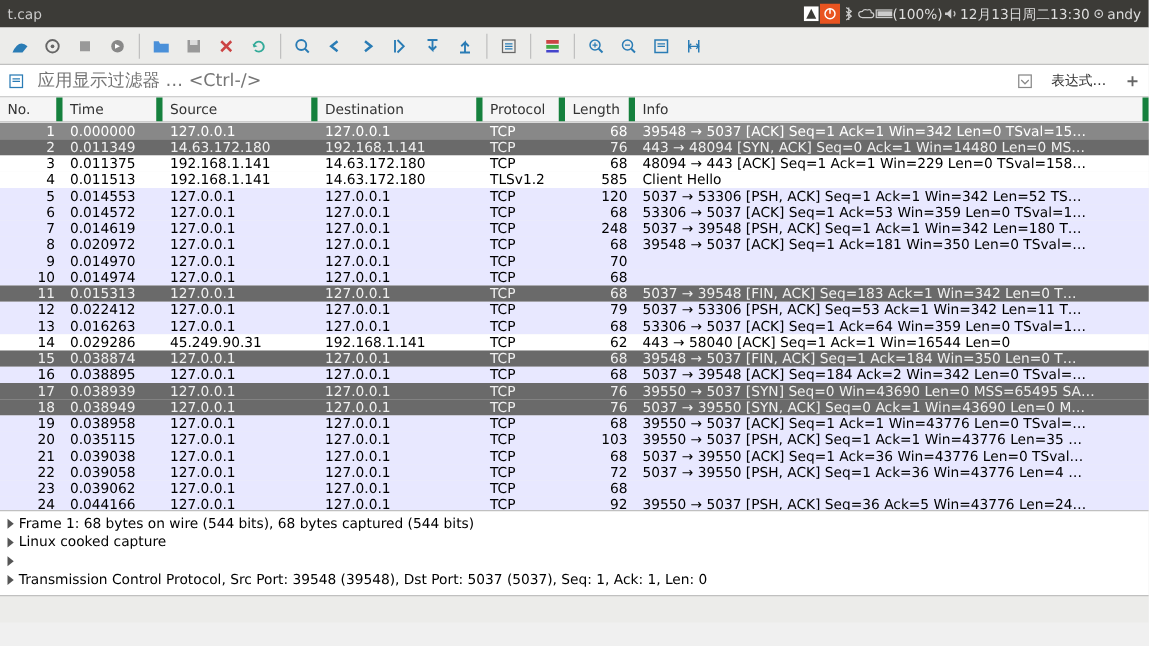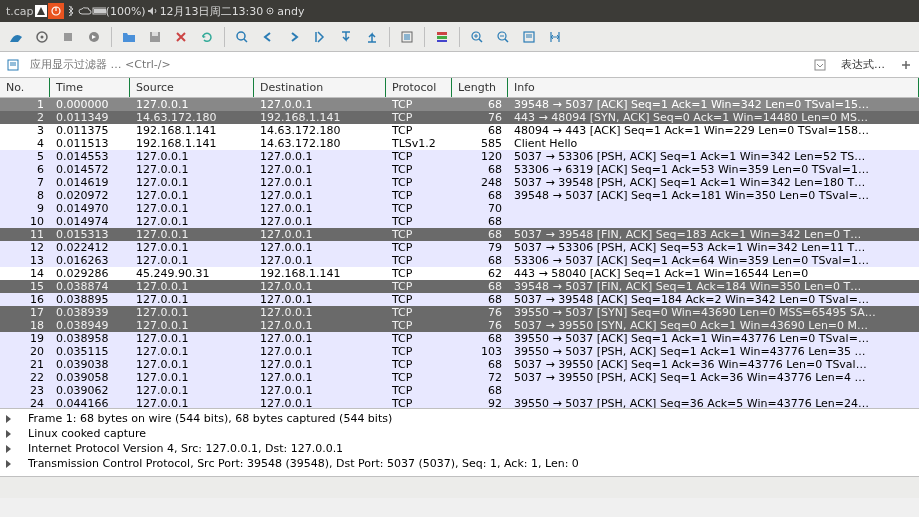--- a/index.html
+++ b/index.html
@@ -1,49 +1,49 @@
 <!DOCTYPE html>
 <html><head>
 <meta charset="utf-8">
 <style>
 *{margin:0;padding:0;box-sizing:border-box;font-family:"DejaVu Sans",sans-serif;font-size:11px}
 body{width:919px;height:517px;background:#f0f0f0;overflow:hidden}
-.topbar{height:22px;background:#3c3b37;color:#ddd;display:flex;align-items:center;padding:0 6px;}
+.topbar{height:22px;background:#3c3b37;color:#ddd;display:flex;align-items:center;padding:0 6px;justify-content:space-between}
 .topbar .left{font-size:11px;color:#ccc}
 .topbar .right{display:flex;align-items:center;color:#ddd}
 .status-icon{display:inline-flex;align-items:center;justify-content:center;width:14px;height:14px}
 .toolbar{height:30px;background:#ececea;border-bottom:1px solid #c0c0c0;display:flex;align-items:center;padding:0 4px;gap:2px}
 .tb-btn{width:24px;height:24px;display:flex;align-items:center;justify-content:center;border:1px solid transparent;border-radius:2px;cursor:pointer}
 .tb-sep{width:1px;height:20px;background:#c0c0c0;margin:0 3px}
 .filter-row{height:26px;background:#fff;border-bottom:1px solid #c0c0c0;display:flex;align-items:center;padding:0 4px;gap:4px}
 .filter-icon{width:18px;height:18px;display:flex;align-items:center;justify-content:center;color:#2a7cb5}
-.filter-input{flex:1;border:none;outline:none;height:20px;font-size:11px;color:#888;padding:0 4px}
+.filter-input{flex:1;border:none;outline:none;height:20px;font-size:14px;color:#888;padding:0 4px}
 .bk-btn{width:18px;height:18px;display:flex;align-items:center;justify-content:center;color:#555}
 .expr-btn{padding:0 8px;height:22px;display:flex;align-items:center;color:#333;cursor:pointer}
 .headers{height:20px;background:#f5f5f5;border-bottom:1px solid #c0c0c0;display:flex;align-items:center;position:relative}
-.hcell{padding:0 6px;border-right:1px solid #15803d;height:100%;display:flex;align-items:center;color:#333;cursor:pointer;white-space:nowrap;overflow:hidden}
+.hcell{padding:0 6px;border-right:5px solid #15803d;height:100%;display:flex;align-items:center;color:#333;cursor:pointer;white-space:nowrap;overflow:hidden}
 .rows{height:310px;overflow-y:auto;font-family:"DejaVu Sans Mono",monospace;font-size:11px;position:relative}
 .rows::-webkit-scrollbar{width:14px}
 .rows::-webkit-scrollbar-track{background:#eaeaea}
 .rows::-webkit-scrollbar-thumb{background:#b0b0b0;border:2px solid #eaeaea}
 .row{height:13px;display:flex;align-items:center;white-space:nowrap;cursor:pointer}
 .row.light{background:#e8e8ff}
 .row.white{background:#fff}
 .row.sel{background:#888888;color:#fff}
 .row.dark{background:#6a6a6a;color:#f0f0f0}
 .rcell{padding:0 6px;overflow:hidden;white-space:nowrap}
 .c-no{width:50px;text-align:right}
 .c-time{width:80px}
 .c-src{width:124px}
 .c-dst{width:132px}
 .c-proto{width:66px}
 .c-len{width:56px;text-align:right}
 .c-info{flex:1}
 .detail{height:68px;background:#fff;border-top:1px solid #c0c0c0;padding:2px 6px;font-family:"DejaVu Sans Mono",monospace;overflow-y:auto}
-.dline{height:15px;display:flex;align-items:center;gap:17px;cursor:pointer}
+.dline{height:15px;display:flex;align-items:center;gap:4px;cursor:pointer}
 .tri{display:inline-block;width:0;height:0;border-top:4px solid transparent;border-bottom:4px solid transparent;border-left:5px solid #555}
 .bottom{height:22px;background:#ececea;border-top:1px solid #c0c0c0}
 .orange-box{width:16px;height:16px;background:#e95420;display:flex;align-items:center;justify-content:center;color:#fff;font-size:9px}
 </style>
 </head>
 <body>
 
 <div class="topbar">
   <div class="left">t.cap</div>
   <div class="right">
@@ -305,21 +305,21 @@
       <div class="rcell c-len">120</div>
       <div class="rcell c-info">5037 → 53306 [PSH, ACK] Seq=1 Ack=1 Win=342 Len=52 TS…</div>
     </div>
     <div class="row light">
       <div class="rcell c-no">6</div>
       <div class="rcell c-time">0.014572</div>
       <div class="rcell c-src">127.0.0.1</div>
       <div class="rcell c-dst">127.0.0.1</div>
       <div class="rcell c-proto">TCP</div>
       <div class="rcell c-len">68</div>
-      <div class="rcell c-info">53306 → 6319 [ACK] Seq=1 Ack=53 Win=359 Len=0 TSval=1…</div>
+      <div class="rcell c-info">53306 → 5037 [ACK] Seq=1 Ack=53 Win=359 Len=0 TSval=1…</div>
     </div>
     <div class="row light">
       <div class="rcell c-no">7</div>
       <div class="rcell c-time">0.014619</div>
       <div class="rcell c-src">127.0.0.1</div>
       <div class="rcell c-dst">127.0.0.1</div>
       <div class="rcell c-proto">TCP</div>
       <div class="rcell c-len">248</div>
       <div class="rcell c-info">5037 → 39548 [PSH, ACK] Seq=1 Ack=1 Win=342 Len=180 T…</div>
     </div>
@@ -479,21 +479,20 @@
   <div class="dline">
       <span class="tri"></span>
       <span>Frame 1: 68 bytes on wire (544 bits), 68 bytes captured (544 bits)</span>
     </div>
   <div class="dline">
       <span class="tri"></span>
       <span>Linux cooked capture</span>
     </div>
   <div class="dline">
       <span class="tri"></span>
-      <span>Internet Protocol Version 4, Src: 127.0.0.1, Dst: 127.0.0.1</span>
     </div>
   <div class="dline">
       <span class="tri"></span>
       <span>Transmission Control Protocol, Src Port: 39548 (39548), Dst Port: 5037 (5037), Seq: 1, Ack: 1, Len: 0</span>
     </div>
 </div>
 
 <div class="bottom"></div>
 
 </body></html>

